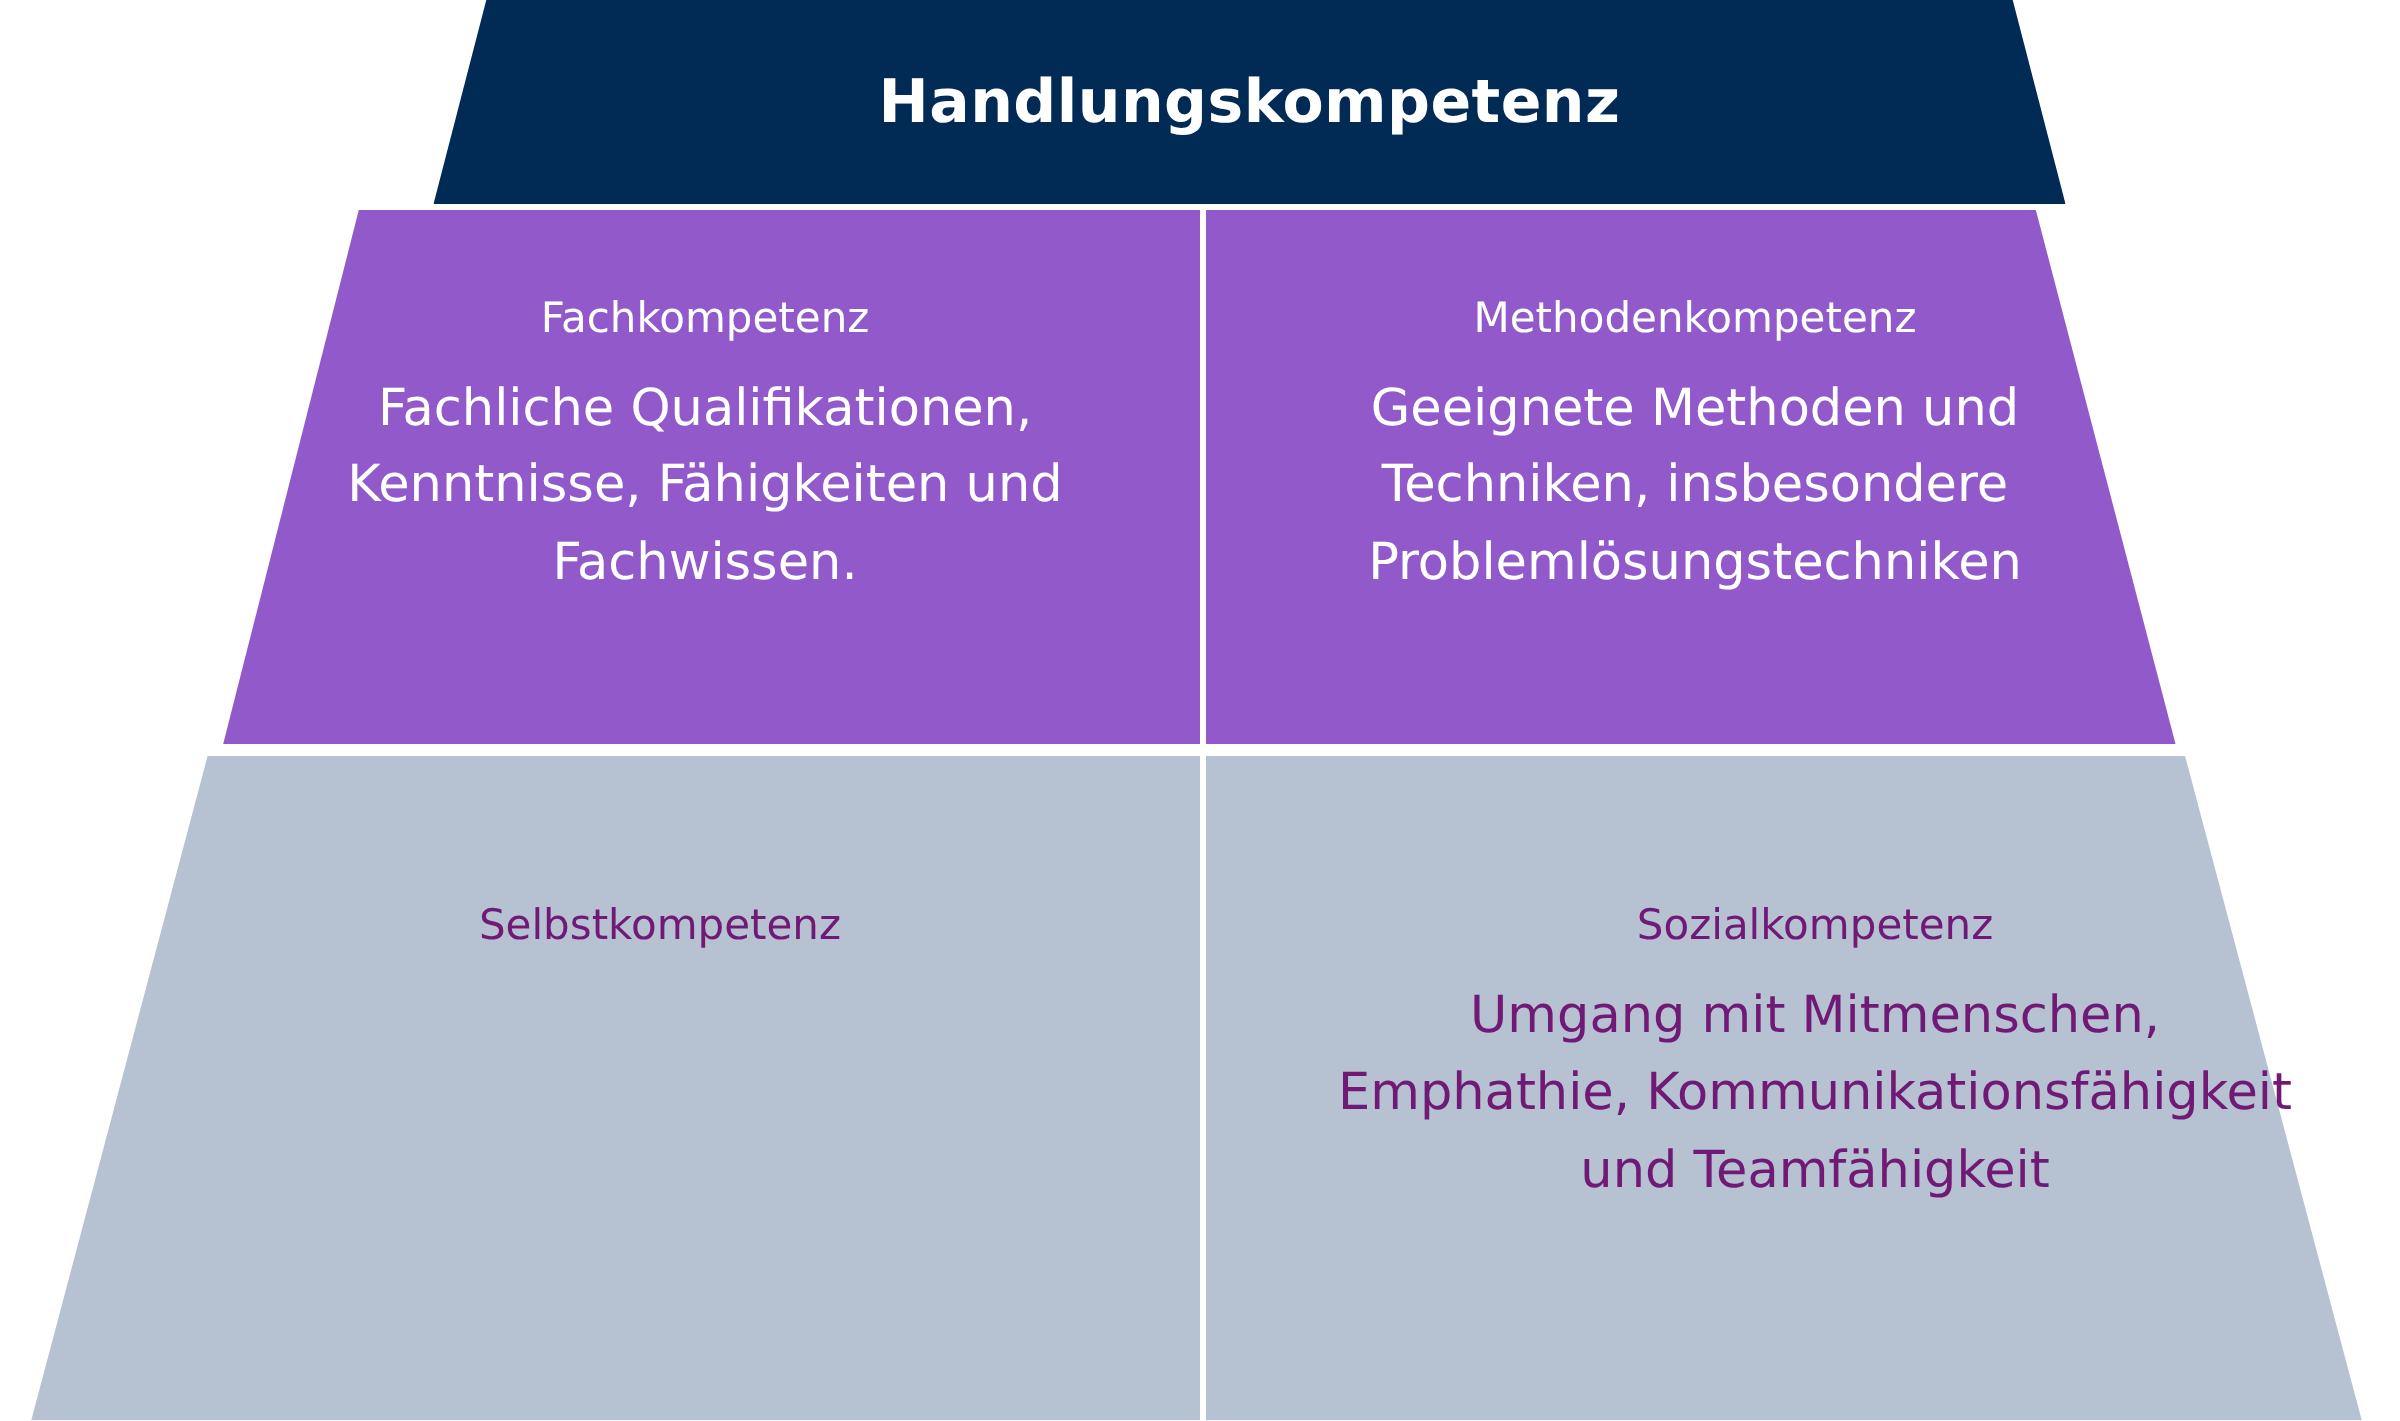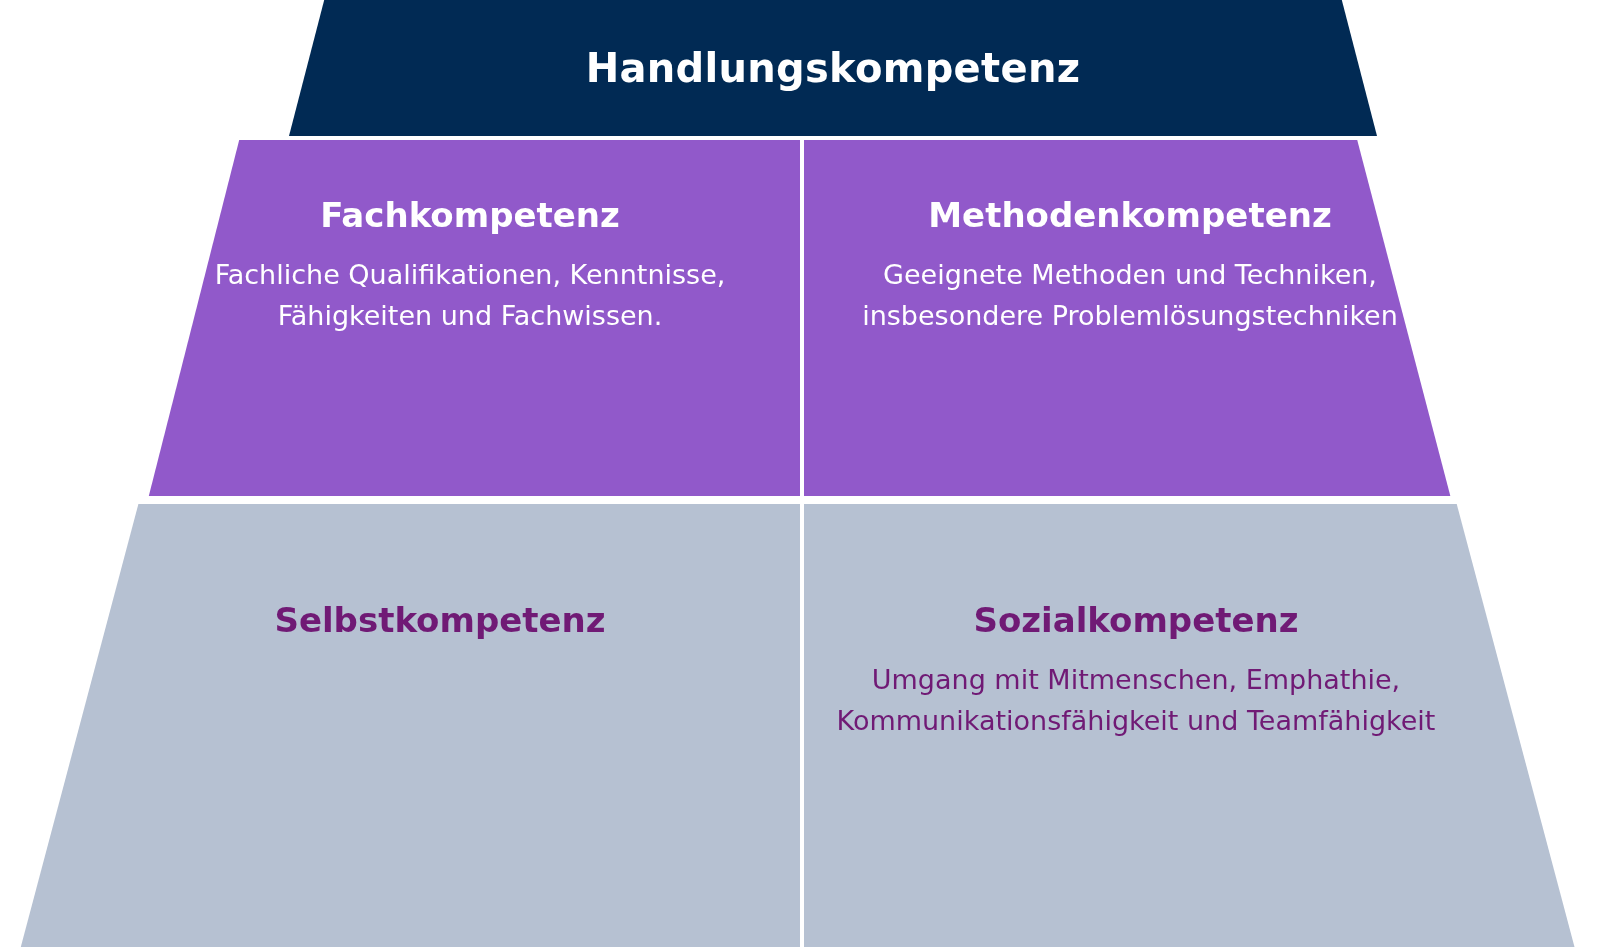--- a/index.html
+++ b/index.html
@@ -101,38 +101,38 @@
     clip-path: polygon(0% 0%, 82.0% 0%, 96.8% 100%, 0% 100%);
   }
 
   
   .txt {
     position: absolute;
     text-align: center;
     box-sizing: border-box;
   }
   .txt .heading {
-    font-size: 34px;
-    font-weight: bold;
+    font-size: 28px;
+    font-weight: normal;
     line-height: 1.2;
     margin: 0 0 18px 0;
   }
   .txt .desc {
-    font-size: 27px;
+    font-size: 34px;
     font-weight: normal;
     line-height: 1.52;
     margin: 16px;
   }
   .light .heading, .light .desc { color: #ffffff; }
   .dark  .heading, .dark  .desc { color: #701a75; }
 
   .txt-fach       { left: 160px;  top: 195px;  width: 620px; }
   .txt-methoden   { left: 820px;  top: 195px;  width: 620px; }
   .txt-selbst     { left: 110px;  top: 600px;  width: 660px; }
-  .txt-sozial     { left: 796px;  top: 600px;  width: 680px; }
+  .txt-sozial     { left: 870px;  top: 600px;  width: 680px; }
 </style>
 </head>
 <body>
 
 <div id="pyramid">
 
   <div class="top-band">
     <div class="title">Handlungskompetenz</div>
   </div>
 

